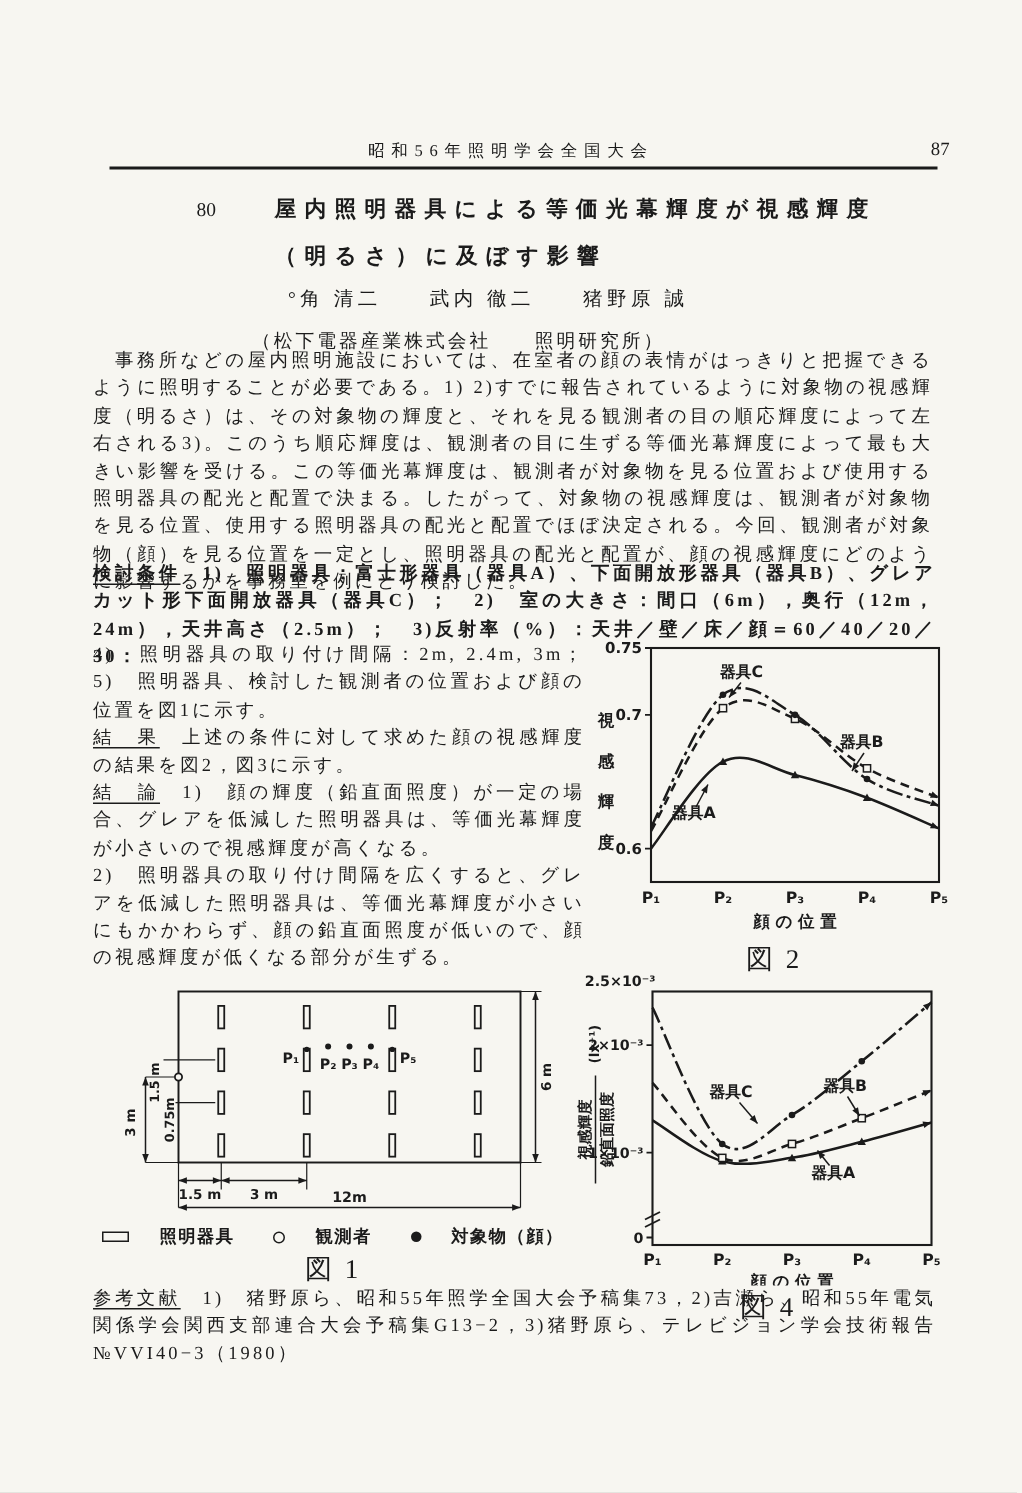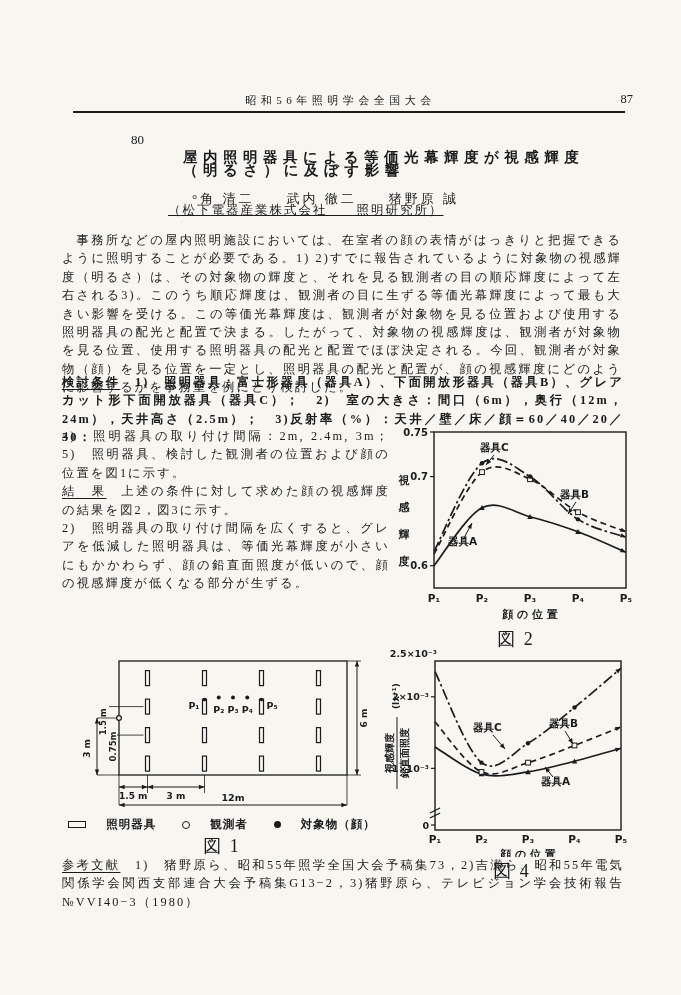--- a/index.html
+++ b/index.html
@@ -19,24 +19,24 @@
   }
   .header-page{
     position:absolute;right:48px;top:92px;font-size:12.5px;
   }
   .header-rule{
     position:absolute;left:73px;top:111px;width:552px;height:0;
     border-top:2px solid #1b1b1b;
   }
   
   .paper-no{position:absolute;left:131px;top:132px;font-size:13px;}
-  .title1{position:absolute;left:183px;top:130px;font-size:14.5px;font-weight:bold;letter-spacing:5.5px;font-family:"DejaVu Sans","Liberation Sans",sans-serif;margin-top:18px;}
+  .title1{position:absolute;left:183px;top:130px;font-size:14.5px;font-weight:bold;letter-spacing:5.5px;font-family:"DejaVu Sans","Liberation Sans",sans-serif;}
   .title2{position:absolute;left:183px;top:161px;font-size:14.5px;font-weight:bold;letter-spacing:5.5px;font-family:"DejaVu Sans","Liberation Sans",sans-serif;}
   .authors{position:absolute;left:192px;top:190px;font-size:13px;letter-spacing:3px;}
-  .affil{position:absolute;left:168px;top:202px;font-size:12.5px;letter-spacing:2px;text-decoration:underline;}
+  .affil{position:absolute;left:168px;top:219px;font-size:12.5px;letter-spacing:2px;}
   
   .bodytxt{
     font-size:12.3px;line-height:18.4px;letter-spacing:2.1px;
     text-align:justify;text-justify:inter-ideograph;margin:0;
   }
   .blk-intro{position:absolute;left:62px;top:231px;width:560px;}
   .blk-cond{position:absolute;left:62px;top:373px;width:562px;font-weight:bold;}
   .blk-leftcol{position:absolute;left:62px;top:427px;width:328px;}
   .blk-leftcol p{margin:0 0 0 0;}
   .u{text-decoration:underline;text-underline-offset:3px;}
@@ -76,20 +76,21 @@
     <p class="bodytxt">　事務所などの屋内照明施設においては、在室者の顔の表情がはっきりと把握できるように照明することが必要である。1) 2)すでに報告されているように対象物の視感輝度（明るさ）は、その対象物の輝度と、それを見る観測者の目の順応輝度によって左右される3)。このうち順応輝度は、観測者の目に生ずる等価光幕輝度によって最も大きい影響を受ける。この等価光幕輝度は、観測者が対象物を見る位置および使用する照明器具の配光と配置で決まる。したがって、対象物の視感輝度は、観測者が対象物を見る位置、使用する照明器具の配光と配置でほぼ決定される。今回、観測者が対象物（顔）を見る位置を一定とし、照明器具の配光と配置が、顔の視感輝度にどのように影響するかを事務室を例にとり検討した。</p>
   </div>
 
   <div class="blk-cond">
     <p class="bodytxt"><span class="u">検討条件</span><span>　1)　照明器具：富士形器具（器具A）、下面開放形器具（器具B）、グレアカット形下面開放器具（器具C）；　2)　室の大きさ：間口（6m），奥行（12m，24m），天井高さ（2.5m）；　3)反射率（%）：天井／壁／床／顔＝60／40／20／30：</span></p>
   </div>
 
   <div class="blk-leftcol">
     <p class="bodytxt">4)　照明器具の取り付け間隔：2m, 2.4m, 3m；　5)　照明器具、検討した観測者の位置および顔の位置を図1に示す。</p>
     <p class="bodytxt"><span class="u">結　果</span><span>　上述の条件に対して求めた顔の視感輝度の結果を図2，図3に示す。</span></p>
+    <p class="bodytxt"><span class="u">結　論</span><span>　1)　顔の輝度（鉛直面照度）が一定の場合、グレアを低減した照明器具は、等価光幕輝度が小さいので視感輝度が高くなる。</span></p>
     <p class="bodytxt">2)　照明器具の取り付け間隔を広くすると、グレアを低減した照明器具は、等価光幕輝度が小さいにもかかわらず、顔の鉛直面照度が低いので、顔の視感輝度が低くなる部分が生ずる。</p>
   </div>
 
   <div class="fig2-wrap">
     <svg id="fig2svg" width="248" height="205" viewBox="0 0 248 205">
         <rect x="42" y="12" width="192" height="156" fill="none" stroke="#1b1b1b" stroke-width="1.4"></rect>
         <line x1="38" y1="145.7142857142857" x2="42" y2="145.7142857142857" stroke="#1b1b1b" stroke-width="1.2"></line>
         <text x="36" y="149.2142857142857" font-size="10" text-anchor="end" fill="#1b1b1b" font-weight="bold" font-family="&quot;DejaVu Sans&quot;,&quot;Liberation Sans&quot;,sans-serif">0.6</text>
         <line x1="38" y1="56.5714285714286" x2="42" y2="56.5714285714286" stroke="#1b1b1b" stroke-width="1.2"></line>
         <text x="36" y="60.0714285714286" font-size="10" text-anchor="end" fill="#1b1b1b" font-weight="bold" font-family="&quot;DejaVu Sans&quot;,&quot;Liberation Sans&quot;,sans-serif">0.7</text>

